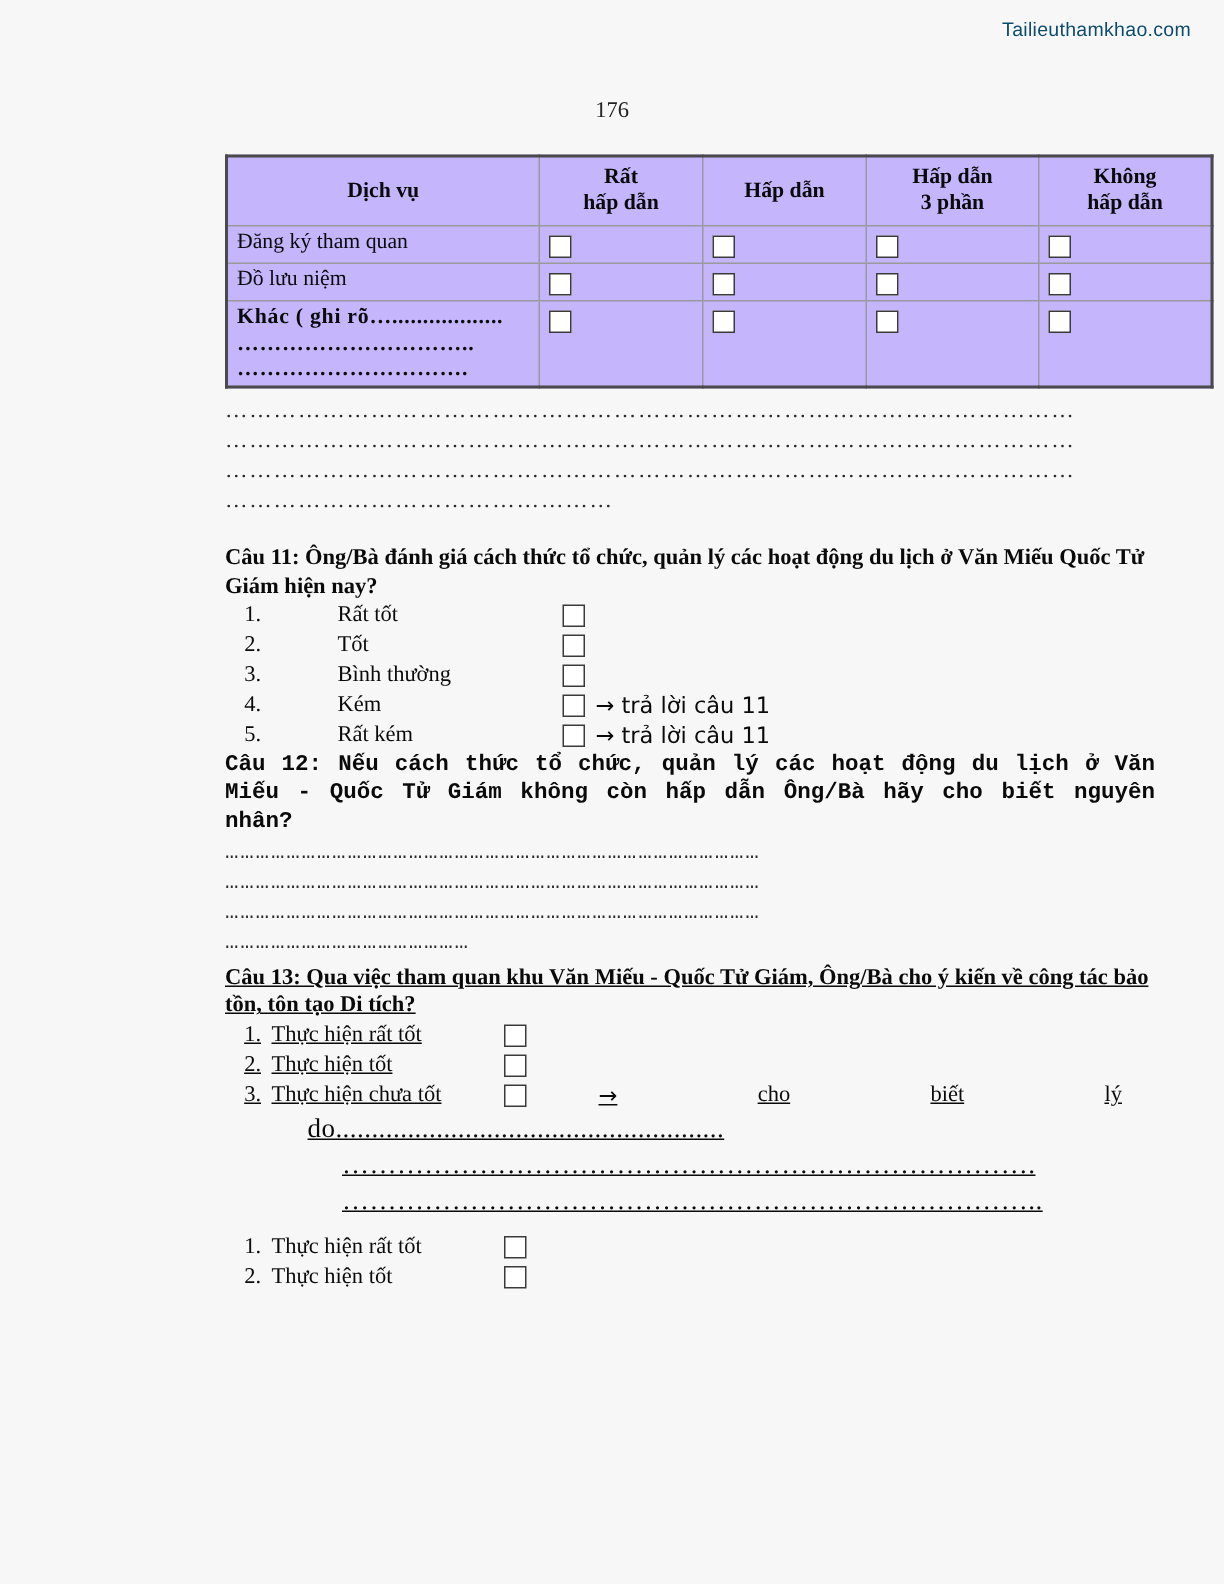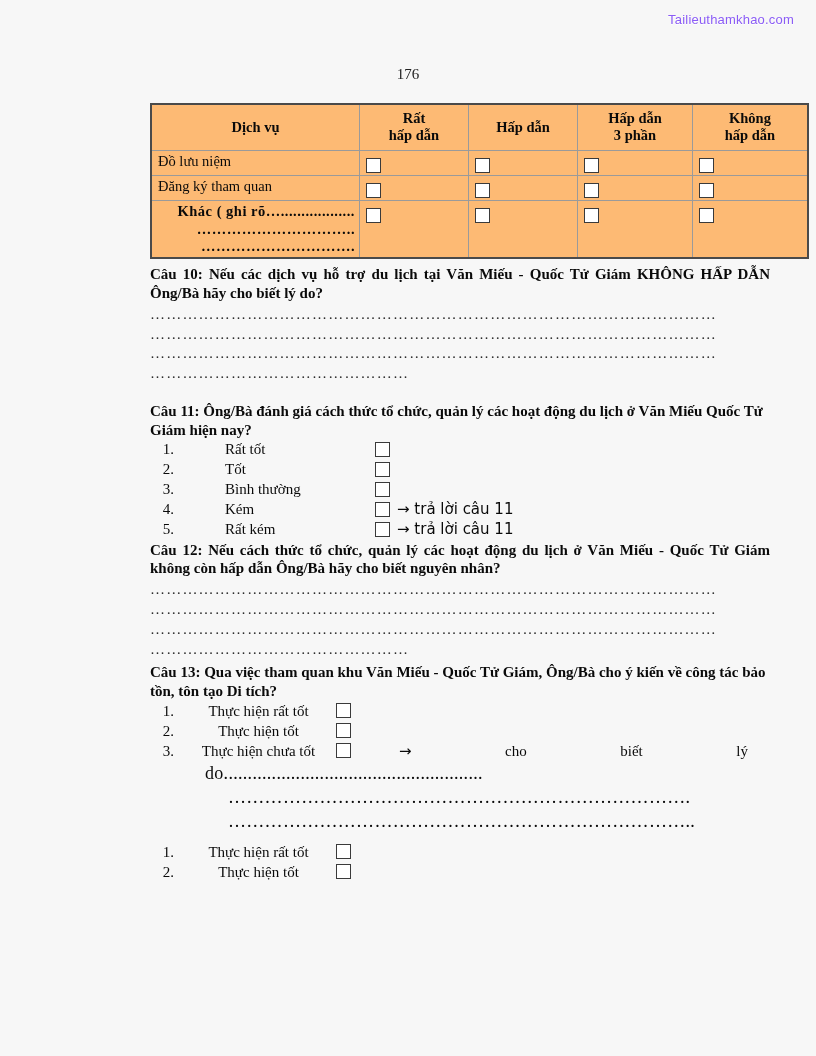--- a/index.html
+++ b/index.html
@@ -17,21 +17,21 @@
     overflow: hidden;
   }
 
   
   .watermark {
     position: absolute;
     top: 12px;
     right: 22px;
     font-family: "Liberation Sans", sans-serif;
     font-size: 13px;
-    color: #8b5cf6;
+    color: #0c4a6e;
     letter-spacing: .2px;
     text-shadow: 0 1px 0 #ffffff;
     user-select: none;
   }
 
   
   .page-number {
     position: absolute;
     top: 66px;
     left: 0;
@@ -47,21 +47,21 @@
     left: 150px;
     top: 103px;
     width: 620px;
   }
 
   
   table.services {
     border-collapse: collapse;
     width: 620px;
     table-layout: fixed;
-    background: #fdba74;
+    background: #c4b5fd;
     border: 2px solid #4a4a4a;
   }
   table.services td, table.services th {
     border: 1px solid #9a9a9a;
     padding: 0;
     vertical-align: top;
   }
   table.services th {
     text-align: center;
     font-size: 14.5px;
@@ -77,21 +77,20 @@
   table.services td.svc {
     font-size: 14.5px;
     padding: 2px 4px 2px 6px;
     line-height: 1.2;
     white-space: nowrap;
   }
   table.services td.svc.bold { font-weight: bold; }
   table.services td.svc .dots-row {
     display: block;
     letter-spacing: .5px;
-    text-align: right;
   }
   table.services td.chk {
     padding: 4px 0 2px 6px;
   }
 
   .box {
     display: inline-block;
     width: 15px;
     height: 15px;
     border: 1.4px solid #3a3a3a;
@@ -141,21 +140,21 @@
   ol.opts li .num {
     width: 24px;
     text-align: right;
     padding-right: 7px;
     flex: 0 0 auto;
   }
   ol.opts li .lbl {
     flex: 0 0 auto;
   }
   ol.opts.q11 li .lbl { width: 150px; margin-left: 44px; }
-  ol.opts.q13 li .lbl { width: 155px; text-align: center; }
+  ol.opts.q13 li .lbl { width: 155px; }
   ol.opts li .bx { flex: 0 0 auto; }
   ol.opts li .goto {
     padding-left: 7px;
     white-space: nowrap;
     flex: 0 0 auto;
   }
   .arrow { font-family: "DejaVu Sans", sans-serif; }
 
   
   .q13-tail {
@@ -197,49 +196,48 @@
           <span>3 phần</span>
         </th>
         <th class="col-opt-wide">
           <span>Không</span><br>
           <span>hấp dẫn</span>
         </th>
       </tr>
     </thead>
     <tbody>
       <tr>
-        <td class="svc">Đồ lưu niệm</td>
+        <td class="svc">Đăng ký tham quan</td>
         <td class="chk"><span class="box"></span></td>
         <td class="chk"><span class="box"></span></td>
         <td class="chk"><span class="box"></span></td>
         <td class="chk"><span class="box"></span></td>
       </tr>
       <tr>
-        <td class="svc">Đăng ký tham quan</td>
+        <td class="svc">Đồ lưu niệm</td>
         <td class="chk"><span class="box"></span></td>
         <td class="chk"><span class="box"></span></td>
         <td class="chk"><span class="box"></span></td>
         <td class="chk"><span class="box"></span></td>
       </tr>
       <tr>
         <td class="svc bold">
           <span class="dots-row">Khác ( ghi rõ…..................</span>
           <span class="dots-row">…………………………..</span>
           <span class="dots-row">………………………….</span>
         </td>
         <td class="chk"><span class="box"></span></td>
         <td class="chk"><span class="box"></span></td>
         <td class="chk"><span class="box"></span></td>
         <td class="chk"><span class="box"></span></td>
       </tr>
     </tbody>
   </table>
 
   <div class="q">
-    <div class="q-title">Câu 10: Nếu các dịch vụ hỗ trợ du lịch tại Văn Miếu - Quốc Tử Giám KHÔNG HẤP DẪN Ông/Bà hãy cho biết lý do?</div>
     <div class="dots-block">
       <div class="dots-line full">……………………………………………………………………………………………</div>
       <div class="dots-line full">……………………………………………………………………………………………</div>
       <div class="dots-line full">……………………………………………………………………………………………</div>
       <div class="dots-line short">…………………………………………</div>
     </div>
   </div>
 
   <div class="q" style="margin-top:18px;">
     <div class="q-title nojust">Câu 11: Ông/Bà đánh giá cách thức tổ chức, quản lý các hoạt động du lịch ở Văn Miếu Quốc Tử Giám hiện nay?</div>
@@ -270,31 +268,31 @@
       </li>
       <li>
         <span class="num">5.</span>
         <span class="lbl">Rất kém</span>
         <span class="bx box"></span>
         <span class="goto arrow">→ trả lời câu 11</span>
       </li>
     </ol>
   </div>
 
-  <div class="q" style="margin-top:1px;">
+  <div class="q" style="margin-top:1px;font-family:Liberation Mono, monospace;">
     <div class="q-title">Câu 12: Nếu cách thức tổ chức, quản lý các hoạt động du lịch ở Văn Miếu - Quốc Tử Giám không còn hấp dẫn Ông/Bà hãy cho biết nguyên nhân?</div>
     <div class="dots-block">
       <div class="dots-line full">……………………………………………………………………………………………</div>
       <div class="dots-line full">……………………………………………………………………………………………</div>
       <div class="dots-line full">……………………………………………………………………………………………</div>
       <div class="dots-line short">…………………………………………</div>
     </div>
   </div>
 
-  <div class="q" style="margin-top:4px;">
+  <div class="q" style="margin-top:4px;text-decoration:underline;">
     <div class="q-title nojust">Câu 13: Qua việc tham quan khu Văn Miếu - Quốc Tử Giám, Ông/Bà cho ý kiến về công tác bảo tồn, tôn tạo Di tích?</div>
     <ol class="opts q13">
       <li>
         <span class="num">1.</span>
         <span class="lbl">Thực hiện rất tốt</span>
         <span class="bx box"></span>
       </li>
       <li>
         <span class="num">2.</span>
         <span class="lbl">Thực hiện tốt</span>

